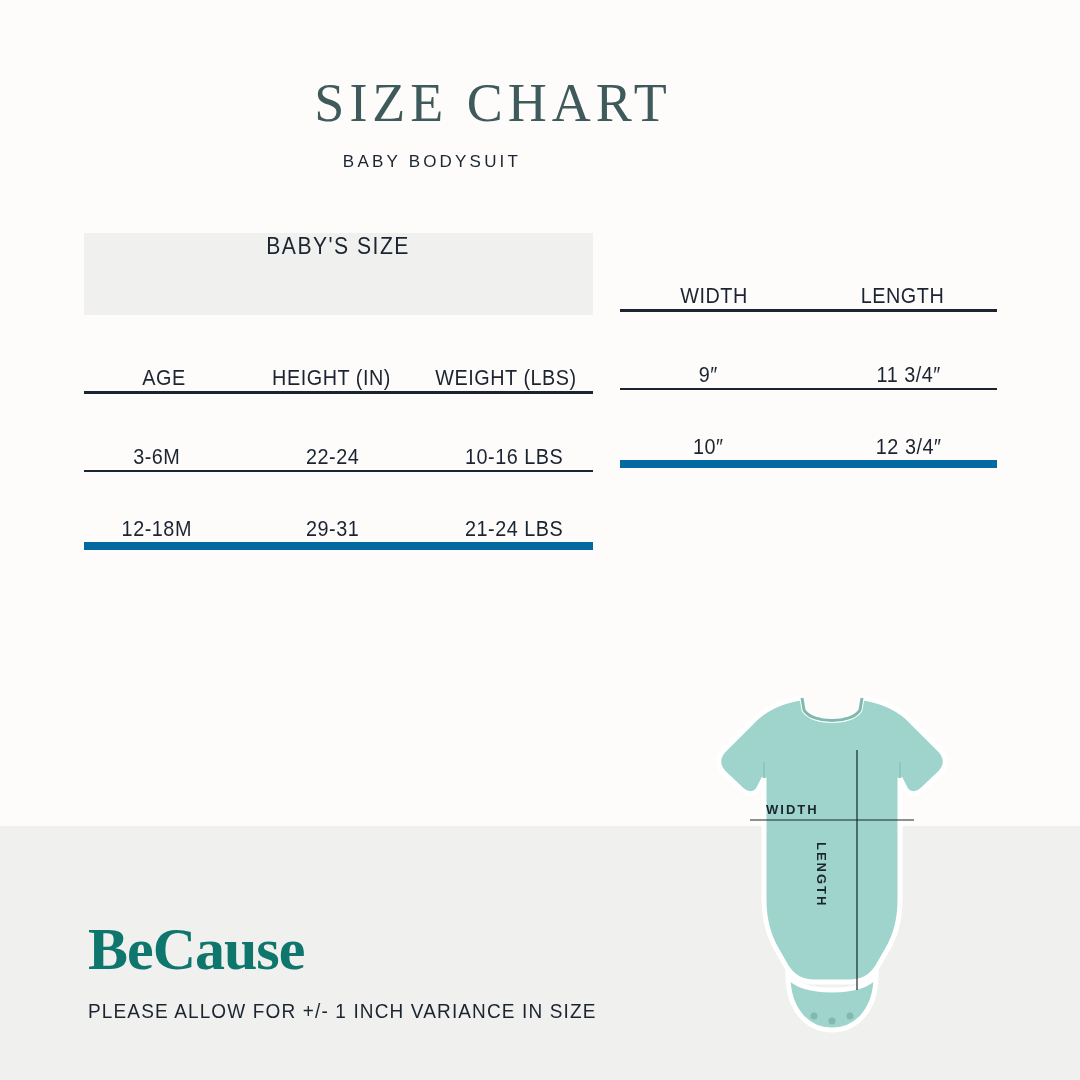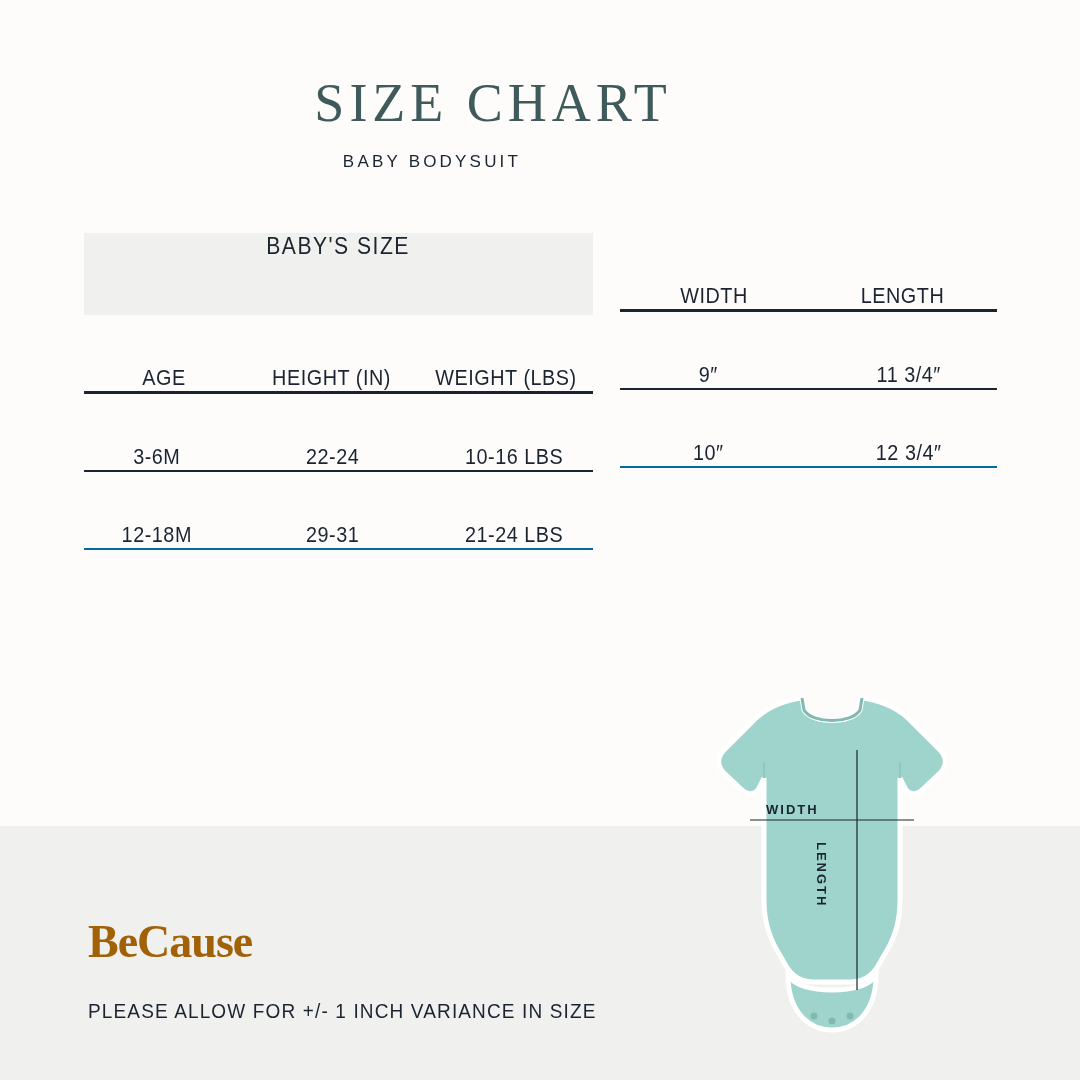--- a/index.html
+++ b/index.html
@@ -77,21 +77,21 @@
     transform: scaleX(0.9);
   }
 
   .tbl-row {
     height: 78px;
     display: flex;
     align-items: flex-end;
     border-bottom: 2px solid #1b2430;
     gap: 23px;
   }
-  .tbl-row:last-child { border-bottom: 2px solid #0369a1; }
+  .tbl-row:last-child { border-bottom: 8px solid #0369a1; }
   .tbl-row .cell {
     font-size: 22px;
     letter-spacing: 0.6px;
     color: #1b2430;
     text-align: center;
     transform: scaleX(0.9);
   }
 
   
   .left .c0 { width: 160px; }
@@ -109,23 +109,23 @@
     width: 1080px;
     height: 254px;
     background: #f0f0ee;
   }
   .brand {
     position: absolute;
     left: 88px;
     top: 915px;
     font-family: "Liberation Serif", serif;
     font-weight: bold;
-    font-size: 46px;
+    font-size: 60px;
     letter-spacing: -1px;
-    color: #a16207;
+    color: #0f766e;
   }
   .disclaimer {
     position: absolute;
     left: 88px;
     top: 1000px;
     font-size: 20px;
     letter-spacing: 1.2px;
     color: #1b2430;
     transform: scaleX(0.95);
     transform-origin: left center;

